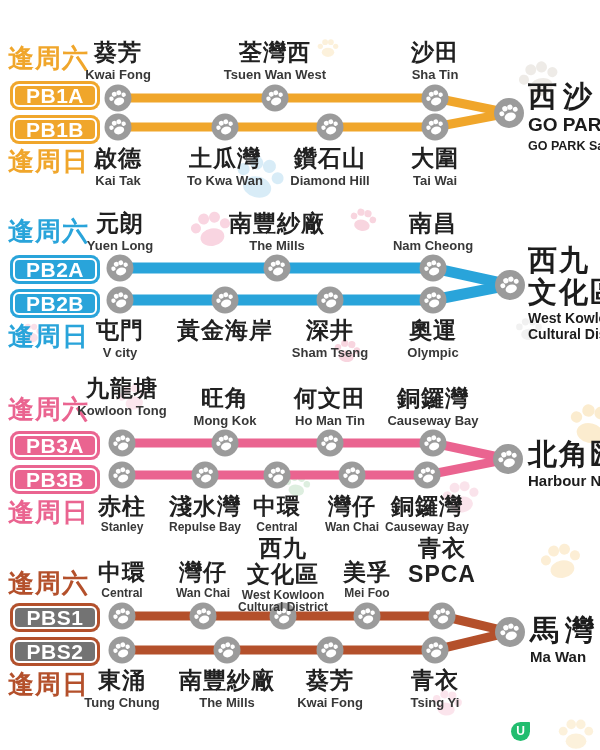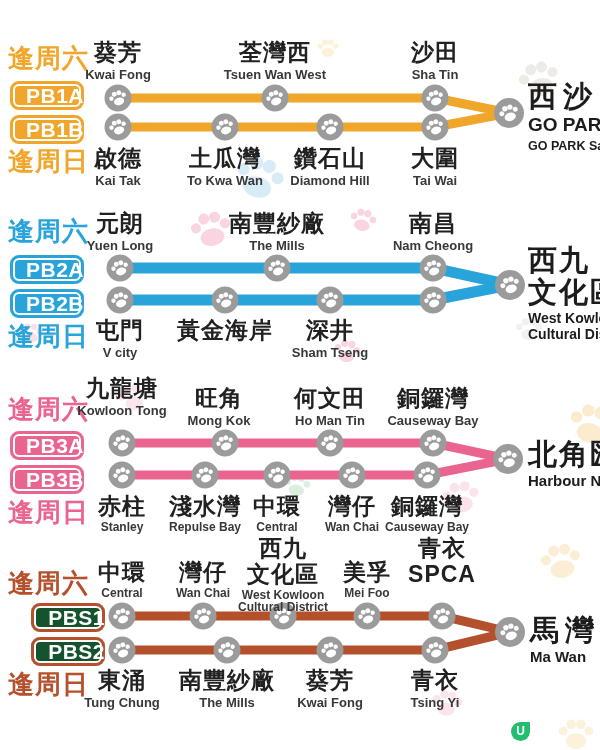--- a/index.html
+++ b/index.html
@@ -4,26 +4,26 @@
 <style>
   html,body{margin:0;padding:0;background:#fff;}
   .canvas{position:relative;width:600px;height:750px;background:#ffffff;overflow:hidden;
           font-family:"Liberation Sans",sans-serif;}
   .lines-svg{position:absolute;left:0;top:0;width:600px;height:750px;}
 
   
   .day{position:absolute;left:8px;width:95px;font-size:26px;font-weight:bold;letter-spacing:1px;
        white-space:nowrap;line-height:1;}
   .c1{color:#F0A62B}.c2{color:#29A4DA}.c3{color:#EA6490}.c4{color:#B4502B}
-  .badge{position:absolute;left:10px;width:74px;height:29px;border-radius:9px;color:#fff;
-         font-size:21px;font-weight:bold;text-align:right;line-height:30px;letter-spacing:.5px;}
+  .badge{position:absolute;left:10px;width:90px;height:29px;border-radius:9px;color:#fff;
+         font-size:21px;font-weight:bold;text-align:center;line-height:30px;letter-spacing:.5px;}
   .b1{background:#F0A62B;box-shadow:inset 0 0 0 3px #F0A62B,inset 0 0 0 5px #fff;}
   .b2{background:#29A4DA;box-shadow:inset 0 0 0 3px #29A4DA,inset 0 0 0 5px #fff;}
   .b3{background:#EA6490;box-shadow:inset 0 0 0 3px #EA6490,inset 0 0 0 5px #fff;}
-  .b4{background:#14532d;box-shadow:inset 0 0 0 3px #B4502B,inset 0 0 0 5px #fff;margin-left:21px;}
+  .b4{background:#737373;box-shadow:inset 0 0 0 3px #B4502B,inset 0 0 0 5px #fff;}
 
   
   .station{position:absolute;width:140px;text-align:center;line-height:1.12;}
   .station.w120{width:120px}
   .station.w150{width:150px}
   .station .zh{display:block;font-size:23px;font-weight:bold;color:#212121;letter-spacing:1px;}
   .station .en{display:block;font-size:13px;font-weight:bold;color:#383838;margin-top:2px;}
   .station.compact .en{font-size:12px;margin-top:1px;line-height:1.08;}
   .station .en2{display:block;font-size:12px;font-weight:bold;color:#383838;line-height:1.08;}
 
@@ -314,38 +314,42 @@
       <span class="zh">屯門</span>
       <span class="en">V city</span>
     </div>
   <div class="station" style="left:155px;top:318px">
       <span class="zh">黃金海岸</span>
     </div>
   <div class="station" style="left:260px;top:318px">
       <span class="zh">深井</span>
       <span class="en">Sham Tseng</span>
     </div>
+  <div class="station" style="left:363px;top:318px">
+      <span class="zh">奧運</span>
+      <span class="en">Olympic</span>
+    </div>
 
   <div class="dest d2" style="left:528px;top:244px">
     <span class="dzh">西九</span>
     <span class="dzh">文化區</span>
     <span class="den">West Kowloon</span>
     <span class="dsub">Cultural District</span>
   </div>
 
   <div class="day c3" style="top:396px">逢周六</div>
   <div class="badge b3" style="top:431px">PB3A</div>
   <div class="badge b3" style="top:465px">PB3B</div>
   <div class="day c3" style="top:499px">逢周日</div>
 
   <div class="station" style="left:52px;top:376px">
       <span class="zh">九龍塘</span>
       <span class="en">Kowloon Tong</span>
     </div>
-  <div class="station" style="left:149px;top:386px">
+  <div class="station" style="left:155px;top:386px">
       <span class="zh">旺角</span>
       <span class="en">Mong Kok</span>
     </div>
   <div class="station" style="left:260px;top:386px">
       <span class="zh">何文田</span>
       <span class="en">Ho Man Tin</span>
     </div>
   <div class="station" style="left:363px;top:386px">
       <span class="zh">銅鑼灣</span>
       <span class="en">Causeway Bay</span>

